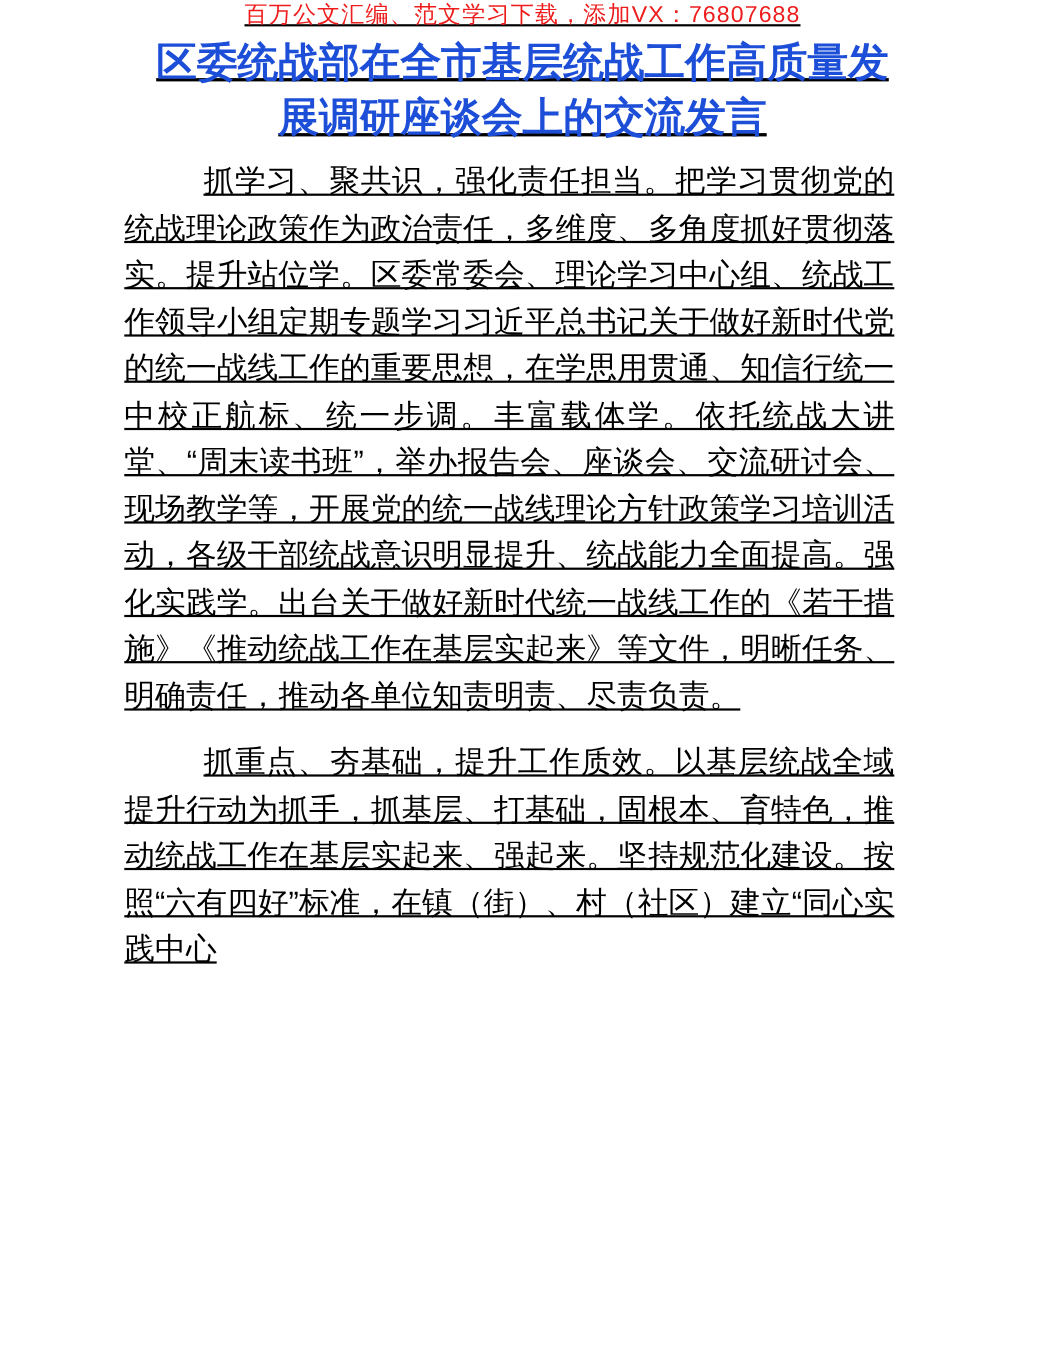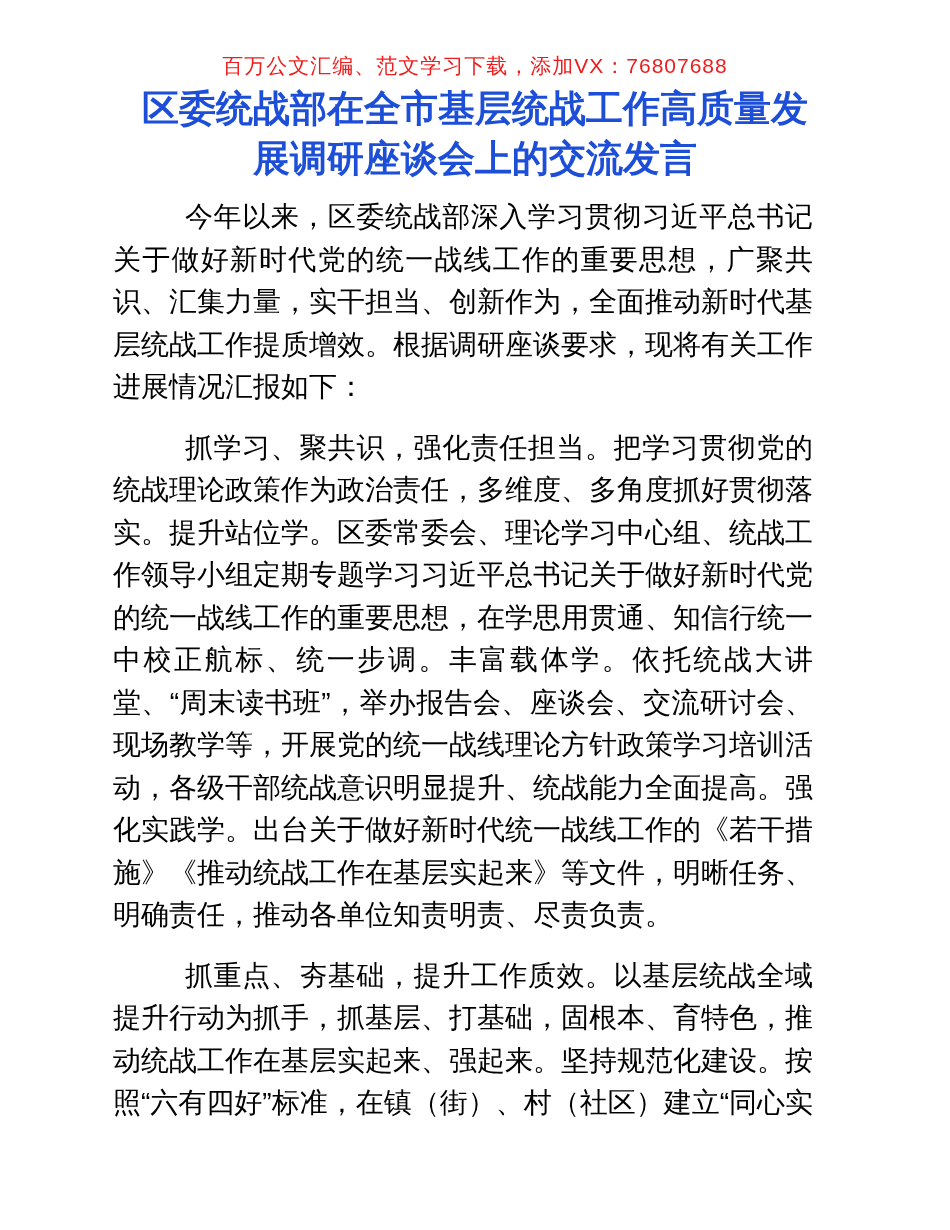--- a/index.html
+++ b/index.html
@@ -6,24 +6,24 @@
     margin: 0;
     padding: 0;
     background: #ffffff;
   }
   .page {
     position: relative;
     width: 950px;
     height: 1126px;
     background: #ffffff;
     box-sizing: border-box;
-    padding-top: 52px;
     overflow: hidden;
     font-family: "Liberation Sans", sans-serif;
     color: #000000;
+    text-decoration: underline;
   }
   .notice {
     text-align: center;
     font-size: 21px;
     line-height: 28px;
     font-weight: 400;
     letter-spacing: 1px;
   }
   .title {
     width: 690px;
@@ -52,17 +52,16 @@
 </style>
 </head>
 <body>
 
 <div class="page" style="background: rgb(255, 255, 255);">
   <div class="notice" style="color: rgb(238, 28, 28);">百万公文汇编、范文学习下载，添加VX：76807688</div>
 
   <h1 class="title">区委统战部在全市基层统战工作高质量发展调研座谈会上的交流发言</h1>
 
   <div class="content" style="color: rgb(0, 0, 0);">
-    <p>今年以来，区委统战部深入学习贯彻习近平总书记关于做好新时代党的统一战线工作的重要思想，广聚共识、汇集力量，实干担当、创新作为，全面推动新时代基层统战工作提质增效。根据调研座谈要求，现将有关工作进展情况汇报如下：</p>
     <p>抓学习、聚共识，强化责任担当。把学习贯彻党的统战理论政策作为政治责任，多维度、多角度抓好贯彻落实。提升站位学。区委常委会、理论学习中心组、统战工作领导小组定期专题学习习近平总书记关于做好新时代党的统一战线工作的重要思想，在学思用贯通、知信行统一中校正航标、统一步调。丰富载体学。依托统战大讲堂、“周末读书班”，举办报告会、座谈会、交流研讨会、现场教学等，开展党的统一战线理论方针政策学习培训活动，各级干部统战意识明显提升、统战能力全面提高。强化实践学。出台关于做好新时代统一战线工作的《若干措施》《推动统战工作在基层实起来》等文件，明晰任务、明确责任，推动各单位知责明责、尽责负责。</p>
     <p>抓重点、夯基础，提升工作质效。以基层统战全域提升行动为抓手，抓基层、打基础，固根本、育特色，推动统战工作在基层实起来、强起来。坚持规范化建设。按照“六有四好”标准，在镇（街）、村（社区）建立“同心实践中心</p>
   </div>
 </div>
 
 </body></html>

